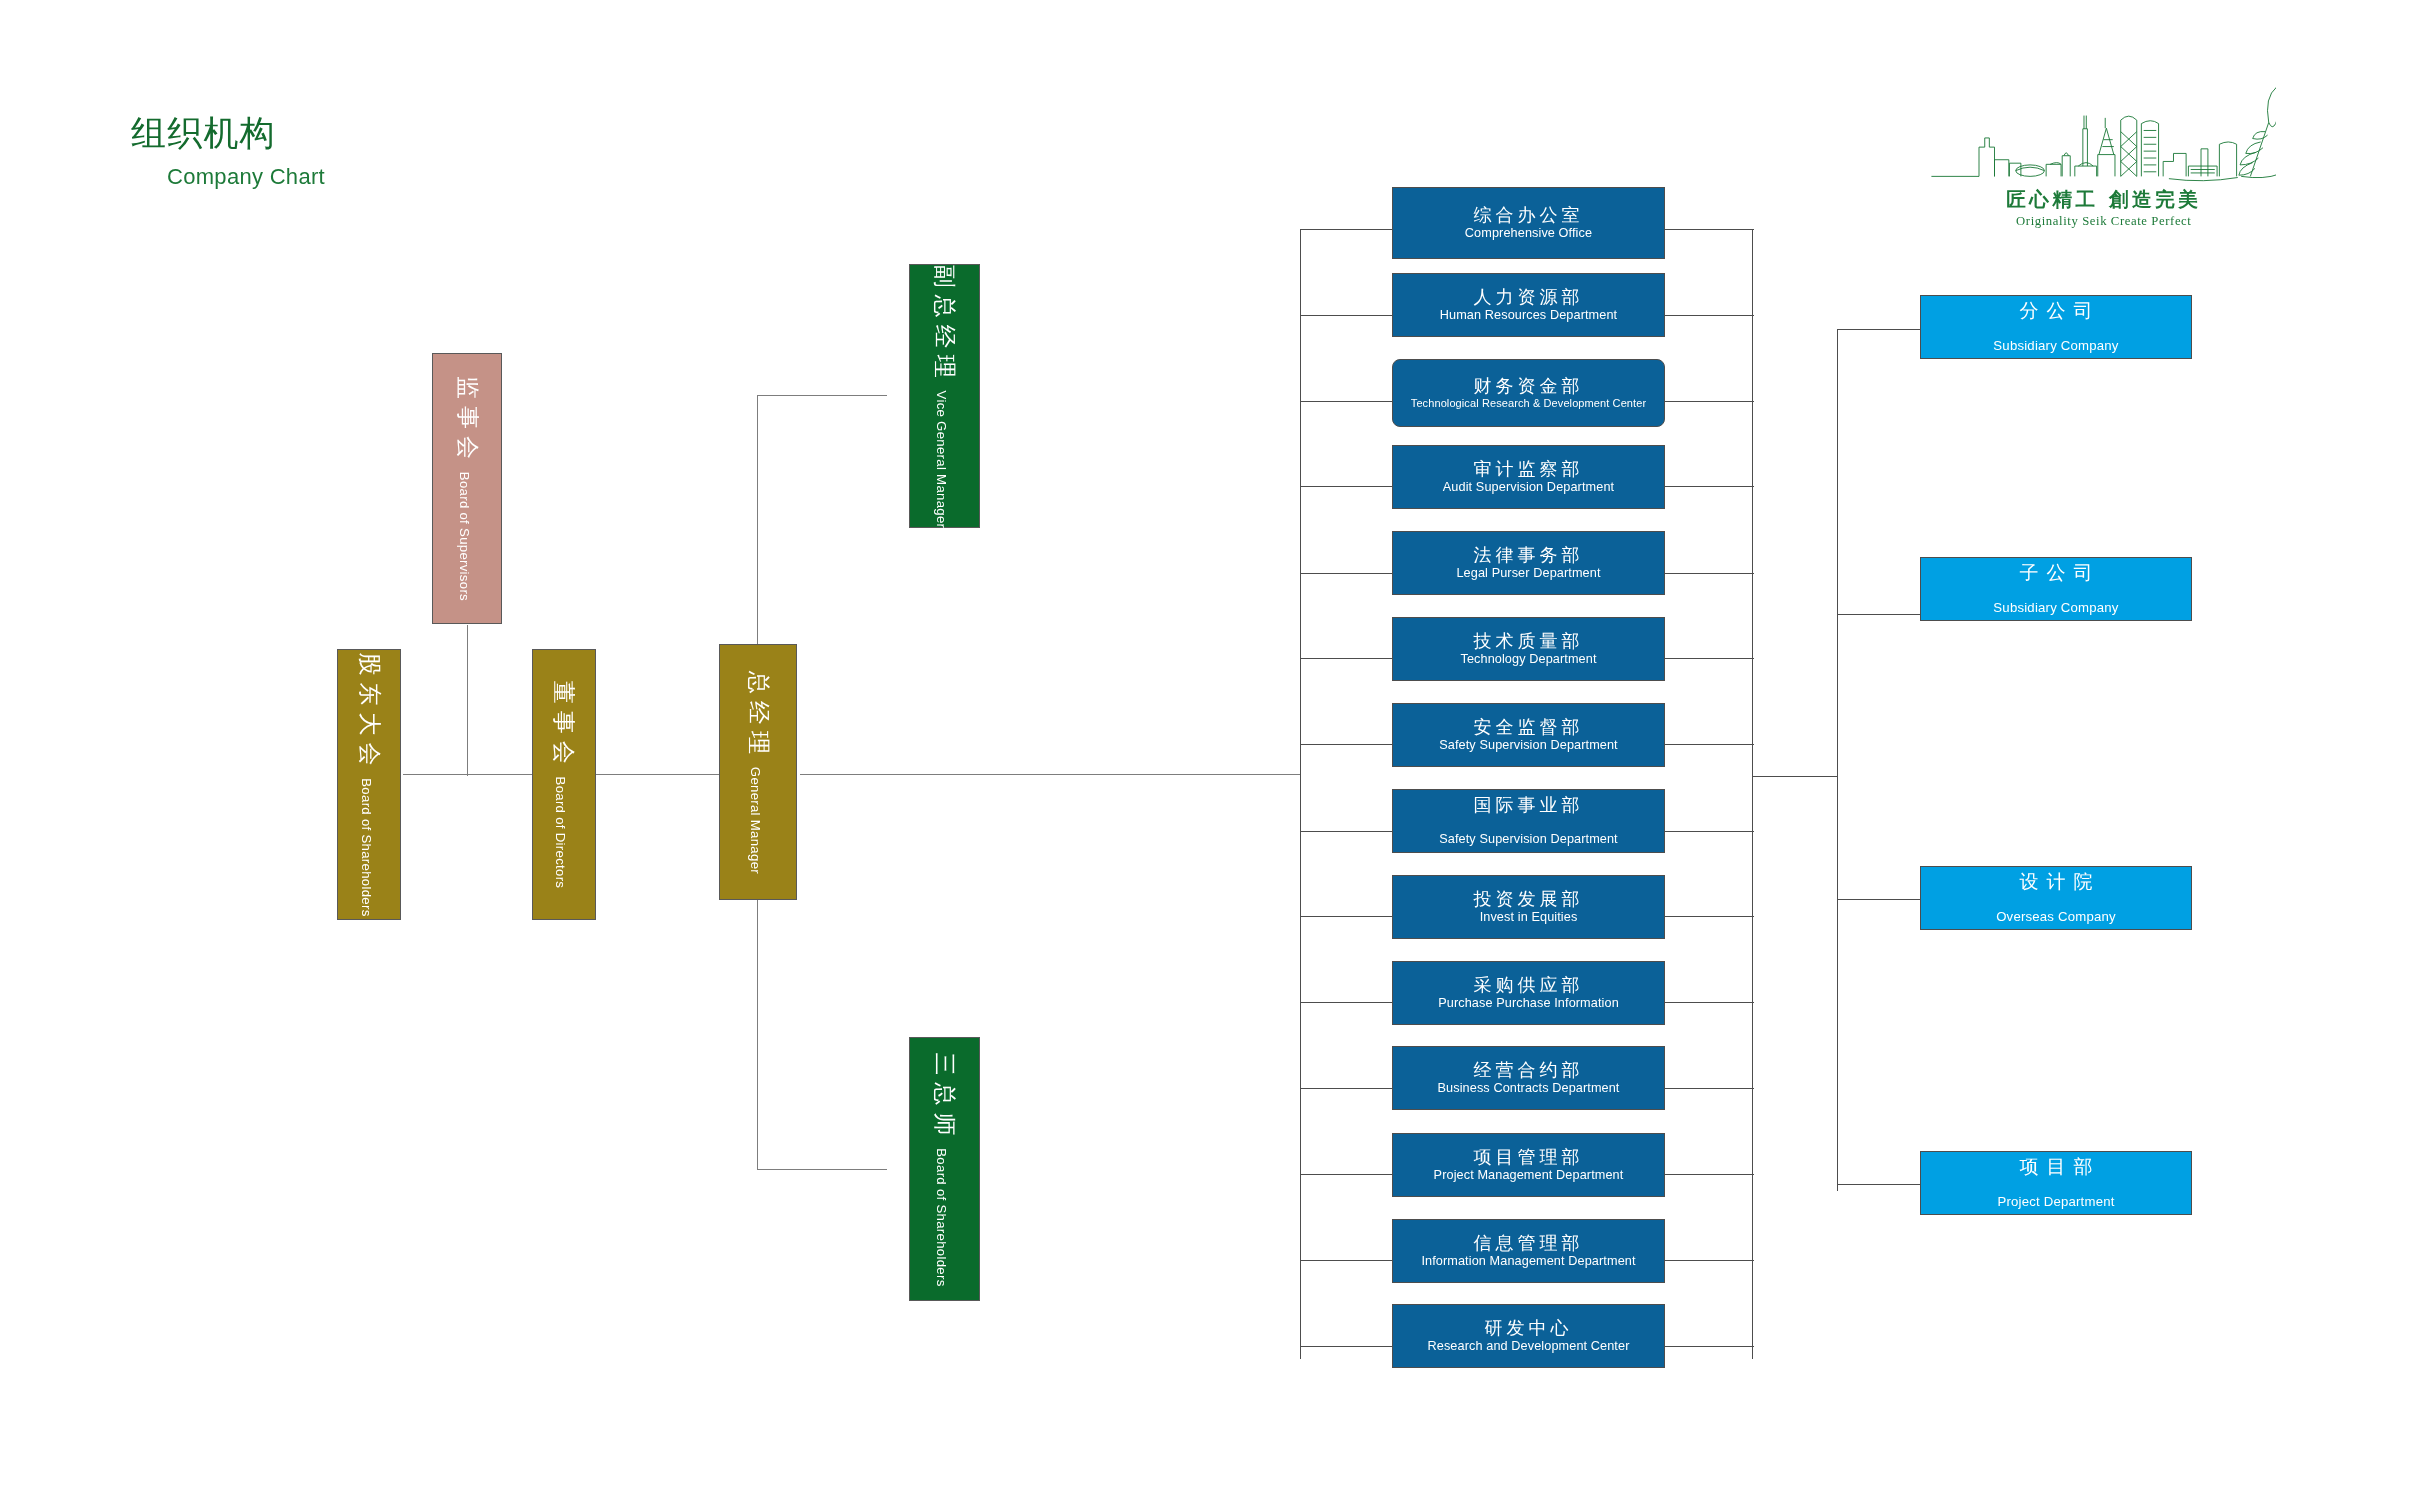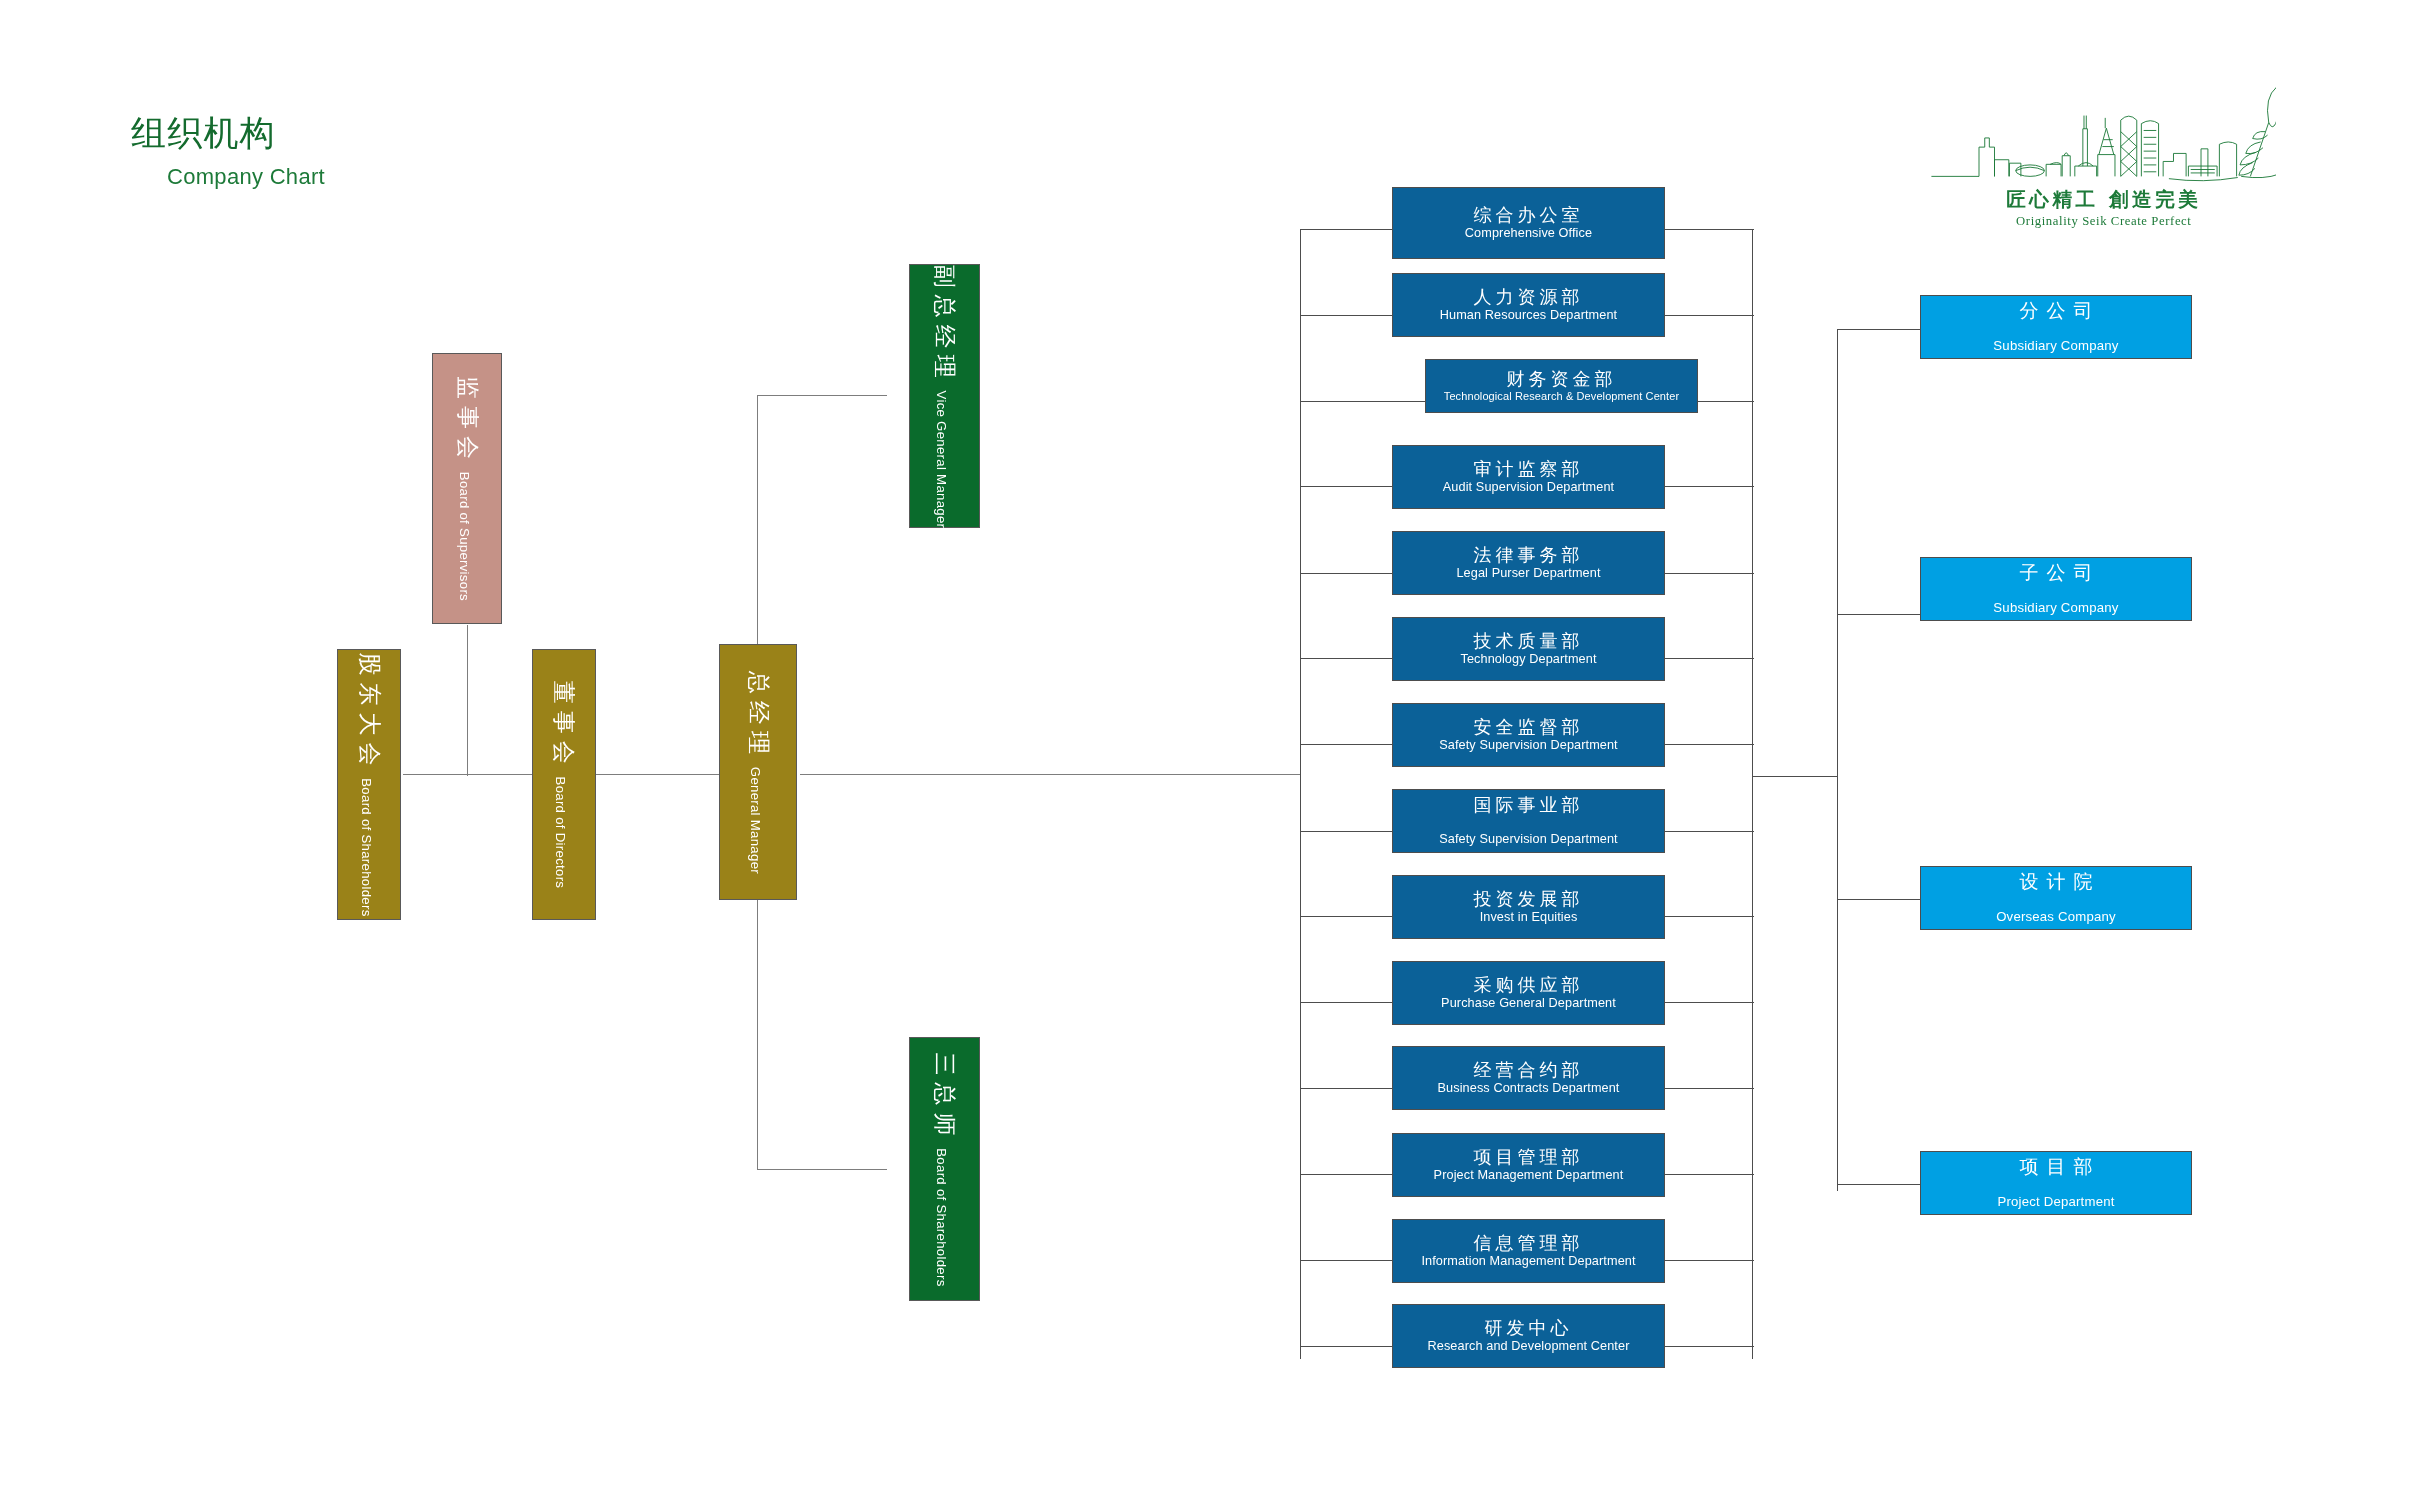--- a/index.html
+++ b/index.html
@@ -180,21 +180,21 @@
   </div>
 
   <div class="dept" style="left:1392px;top:187px;width:273px;height:72px;">
     <div class="cn">综合办公室</div>
     <div class="en">Comprehensive Office</div>
   </div>
   <div class="dept" style="left:1392px;top:273px;width:273px;height:64px;">
     <div class="cn">人力资源部</div>
     <div class="en">Human Resources Department</div>
   </div>
-  <div class="dept" style="left:1425px;top:359px;width:273px;height:54px;">
+  <div class="dept" style="left:1392px;top:359px;width:273px;height:68px;border-radius:8px;">
     <div class="cn">财务资金部</div>
     <div class="en" style="font-size:11px;">Technological Research &amp; Development Center</div>
   </div>
   <div class="dept" style="left:1392px;top:445px;width:273px;height:64px;">
     <div class="cn">审计监察部</div>
     <div class="en">Audit Supervision Department</div>
   </div>
   <div class="dept" style="left:1392px;top:531px;width:273px;height:64px;">
     <div class="cn">法律事务部</div>
     <div class="en">Legal Purser Department</div>
@@ -210,21 +210,21 @@
   <div class="dept" style="left:1392px;top:789px;width:273px;height:64px;gap:16px;">
     <div class="cn">国际事业部</div>
     <div class="en">Safety Supervision Department</div>
   </div>
   <div class="dept" style="left:1392px;top:875px;width:273px;height:64px;">
     <div class="cn">投资发展部</div>
     <div class="en">Invest in Equities</div>
   </div>
   <div class="dept" style="left:1392px;top:961px;width:273px;height:64px;">
     <div class="cn">采购供应部</div>
-    <div class="en">Purchase General Department</div>
+    <div class="en">Purchase Purchase Information</div>
   </div>
   <div class="dept" style="left:1392px;top:1046px;width:273px;height:64px;">
     <div class="cn">经营合约部</div>
     <div class="en">Business Contracts Department</div>
   </div>
   <div class="dept" style="left:1392px;top:1133px;width:273px;height:64px;">
     <div class="cn">项目管理部</div>
     <div class="en">Project Management Department</div>
   </div>
   <div class="dept" style="left:1392px;top:1219px;width:273px;height:64px;">

